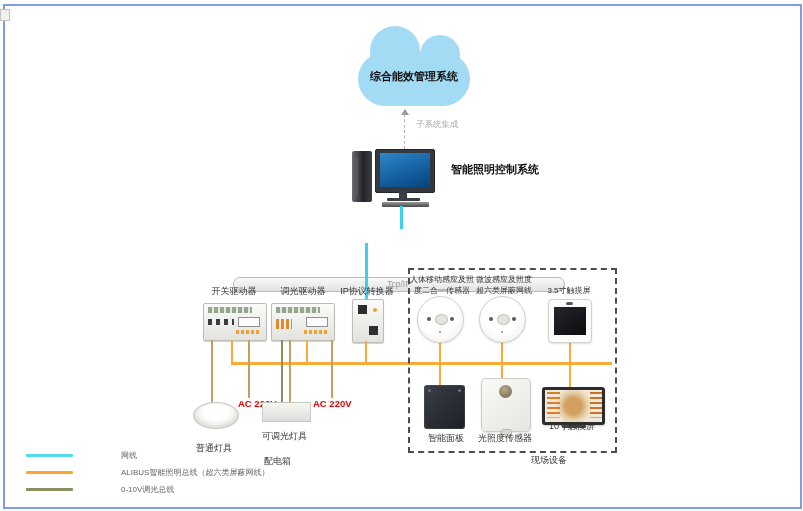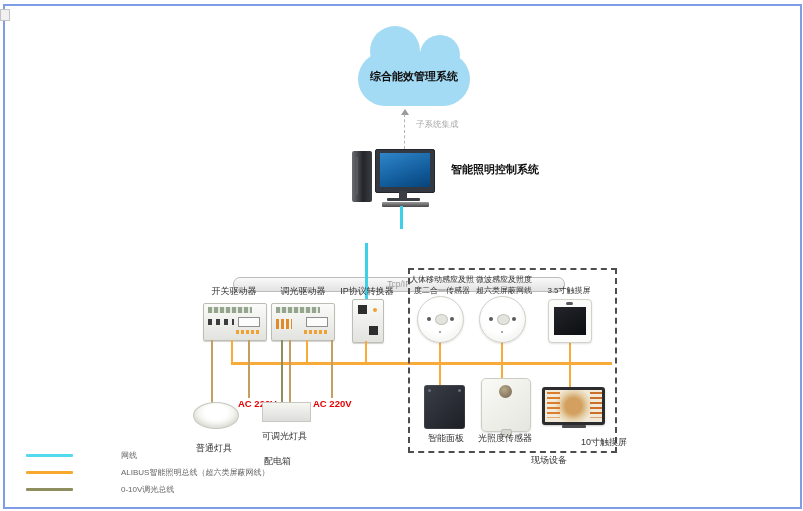--- a/index.html
+++ b/index.html
@@ -217,21 +217,21 @@
 
 <div class="abs smart-panel"></div>
 <div class="abs lux-sensor"></div>
 <div class="abs tablet10">
   <div class="scr"></div>
 </div>
 <div class="abs tablet10-base"></div>
 
 <div class="abs small-label" style="left:428px;top:432px;">智能面板</div>
 <div class="abs small-label" style="left:478px;top:432px;">光照度传感器</div>
-<div class="abs small-label" style="left:549px;top:436px;margin-left:32px;">10寸触摸屏</div>
+<div class="abs small-label" style="left:549px;top:420px;">10寸触摸屏</div>
 <div class="abs small-label" style="left:511px;top:454px;margin-left:20px;">现场设备</div>
 
 <div class="abs legend-line lg-cyan" style="left:26px;top:454px;"></div>
 <div class="abs legend-label" style="left:90px;top:450px;">网线</div>
 <div class="abs legend-line lg-orange" style="left:26px;top:471px;"></div>
 <div class="abs legend-label" style="left:90px;top:467px;">ALIBUS智能照明总线（超六类屏蔽网线）</div>
 <div class="abs legend-line lg-olive" style="left:26px;top:488px;"></div>
 <div class="abs legend-label" style="left:90px;top:484px;">0-10V调光总线</div>
 
 </body></html>

